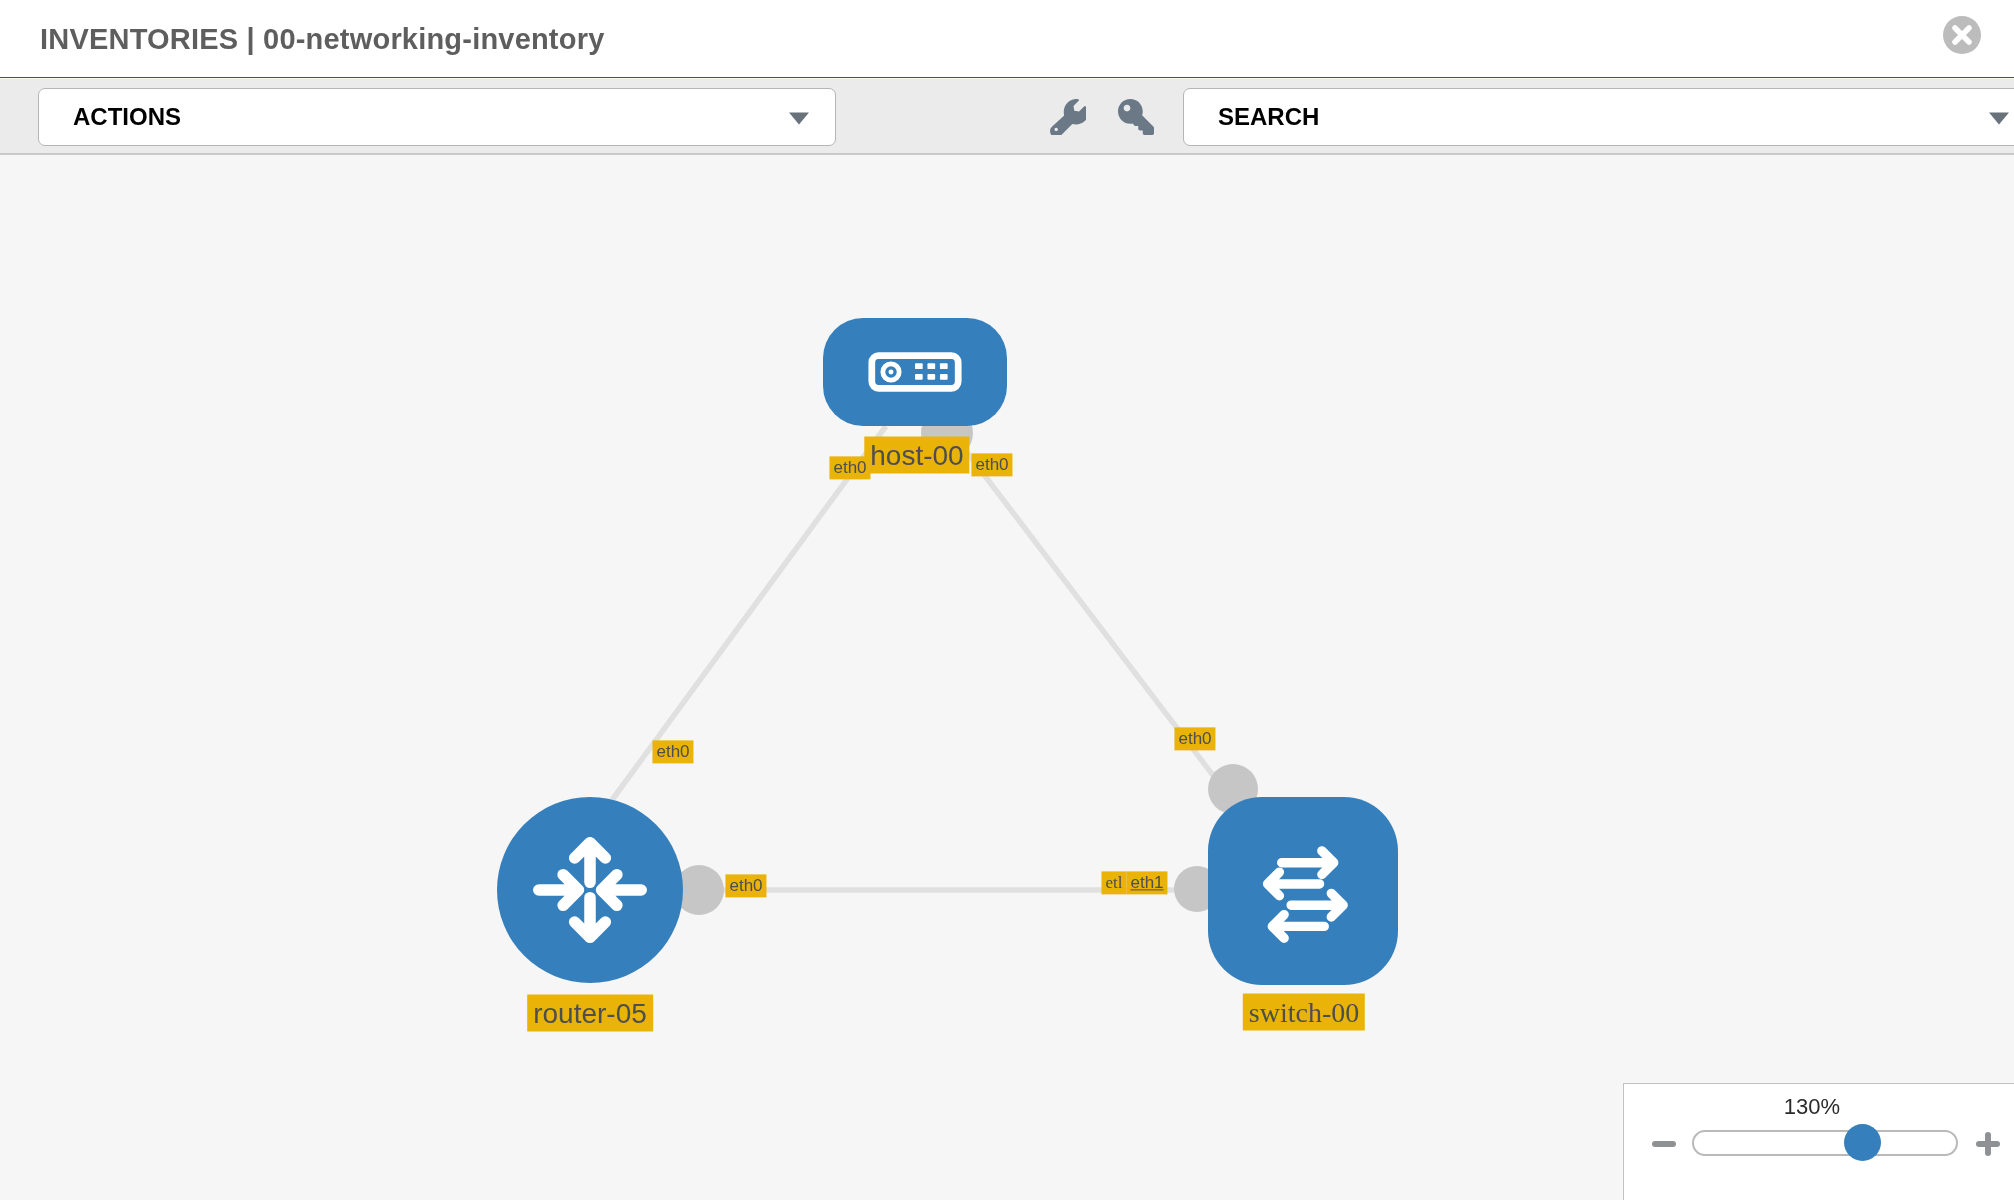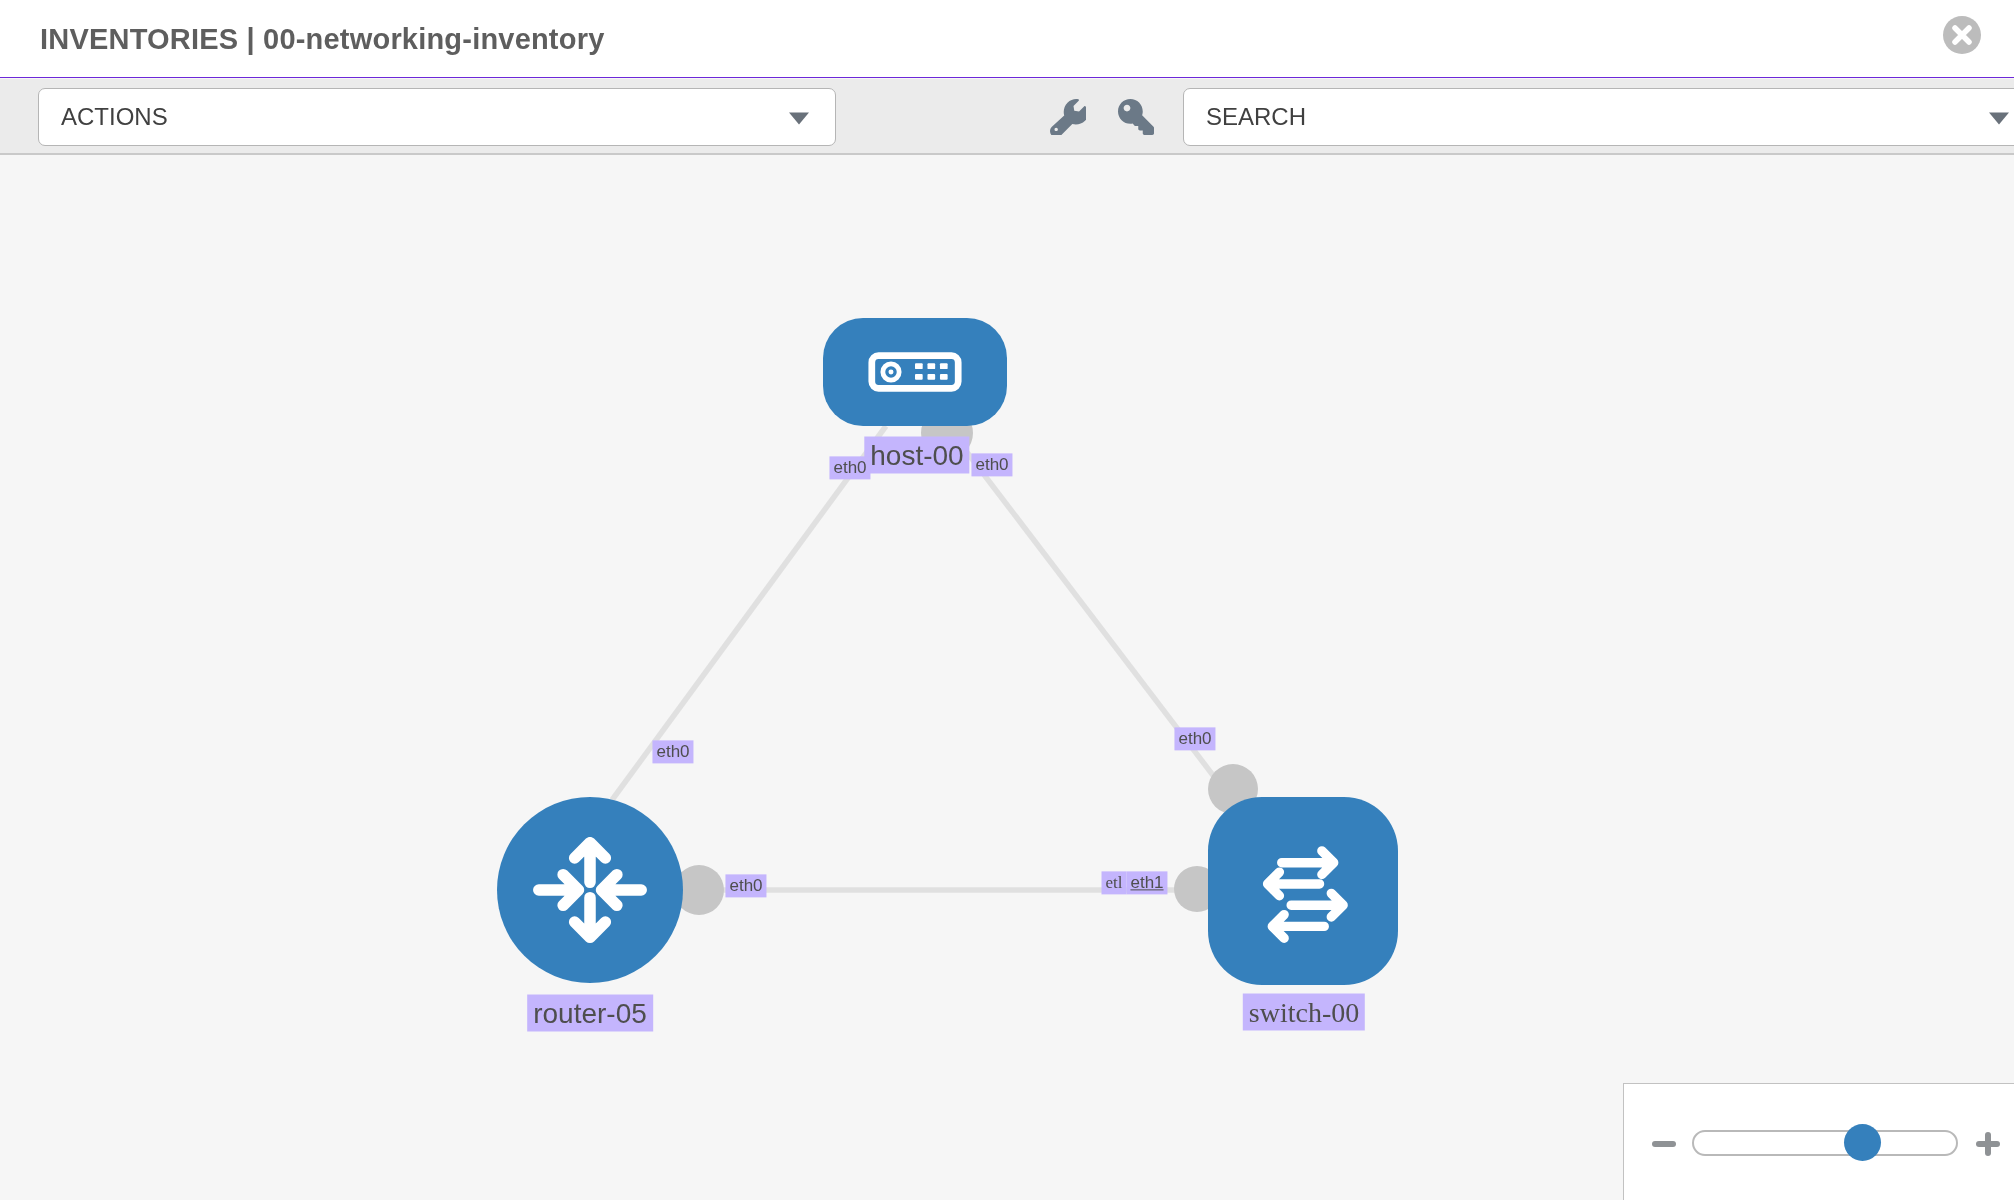--- a/index.html
+++ b/index.html
@@ -28,22 +28,22 @@
     position:absolute; top:79px; left:0; width:2014px; height:76px;
     background:#ebebeb; border-bottom:2px solid #c9c9c9; z-index:20;
   }
   .dropdown {
     position:absolute; top:9px; height:58px; background:#ffffff;
     border:1px solid #b5b5b5; border-radius:7px; cursor:pointer;
   }
   .dropdown-actions { left:38px;  width:798px; }
   .dropdown-search  { left:1183px; width:853px;text-align:center; }
   .dd-label {
-    position:absolute; left:22px; top:50%; transform:translateY(-50%);
-    font-size:24px; color:#404040;
+    position:absolute; left:34px; top:50%; transform:translateY(-50%);
+    font-size:24px; color:#000000;font-weight:bold;
   }
   .caret {
     position:absolute; right:26px; top:50%; transform:translateY(-38%);
     width:0; height:0;
     border-left:10px solid transparent; border-right:10px solid transparent;
     border-top:12px solid #69717a;
   }
   .tool-btn {
     position:absolute; top:19px; width:40px; height:40px; border:none;
     background:transparent; padding:0; cursor:pointer;
@@ -54,21 +54,21 @@
 
   
   .canvas { position:absolute; inset:0; z-index:1; }
   .links-layer { position:absolute; left:0; top:0; z-index:1; }
   .node {
     position:absolute; z-index:3; display:flex; align-items:center;
     justify-content:center; cursor:pointer;
   }
   .chip {
     position:absolute; transform:translate(-50%,-50%); z-index:5;
-    background:#c4b5fd; color:#4e4e4e; white-space:nowrap; line-height:1.25;
+    background:#eab308; color:#4e4e4e; white-space:nowrap; line-height:1.25;
   }
   .chip-node  { font-size:28px; padding:1px 6px; }
   .chip-iface { font-size:17px; padding:1px 4px; }
 
   
   .zoom-panel {
     position:absolute; right:0; bottom:0; width:391px; height:117px;
     background:#ffffff; border-left:1px solid #c2c2c2; border-top:1px solid #c2c2c2;
     z-index:30;
   }
@@ -197,20 +197,21 @@
     </span>
   </button>
 
   <div class="dropdown dropdown-search">
     <span class="dd-label">SEARCH</span>
     <span class="caret"></span>
   </div>
 </div>
 
 <div class="zoom-panel">
+  <div class="zoom-value">130%</div>
   <button class="zoom-minus">
     <span class="bar-h"></span>
   </button>
   <div class="zoom-track">
     <div class="zoom-thumb" id="zoom-thumb" style="background: rgb(53, 128, 188); left: calc(64.3% - 18px);"></div>
   </div>
   <button class="zoom-plus">
     <span class="bar-h"></span>
     <span class="bar-v"></span>
   </button>

